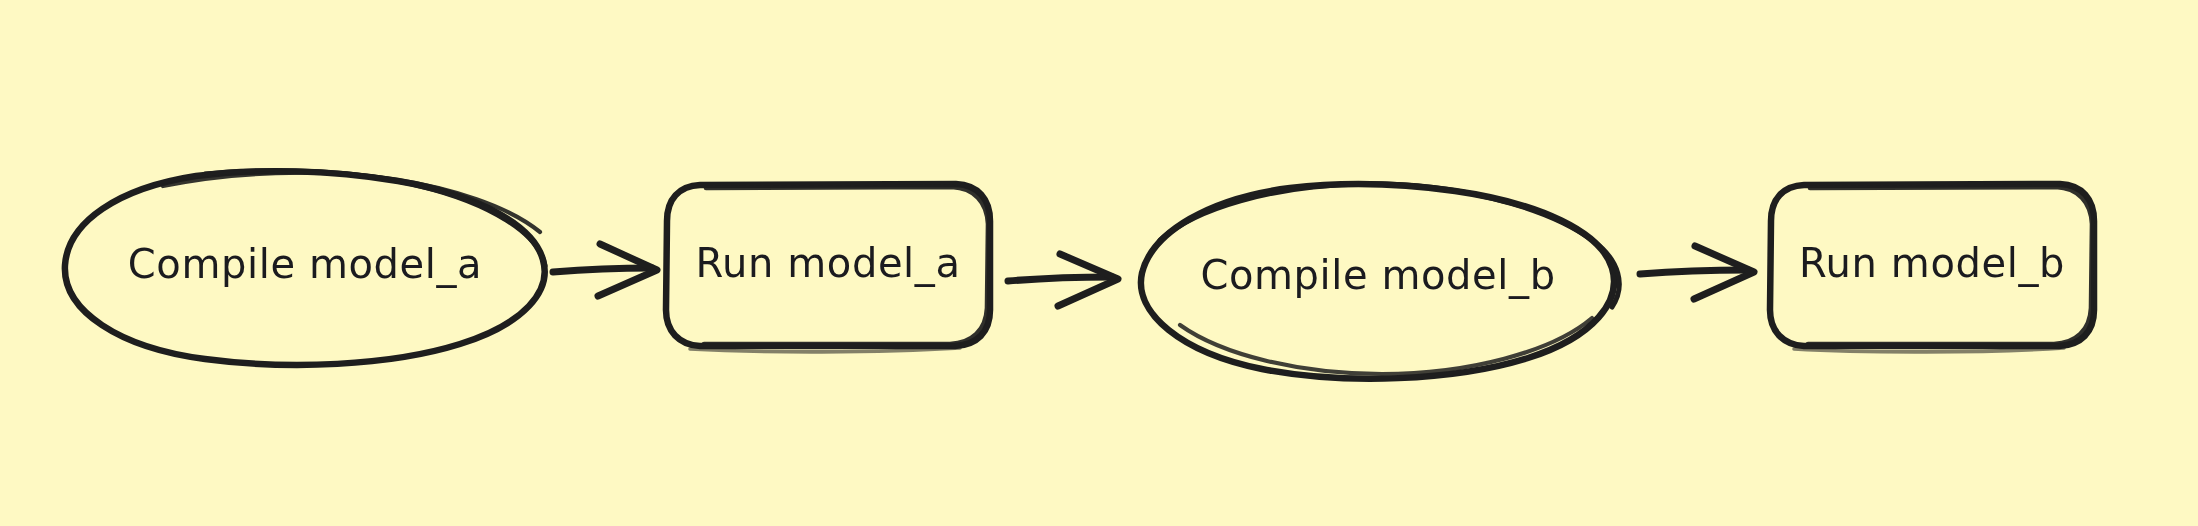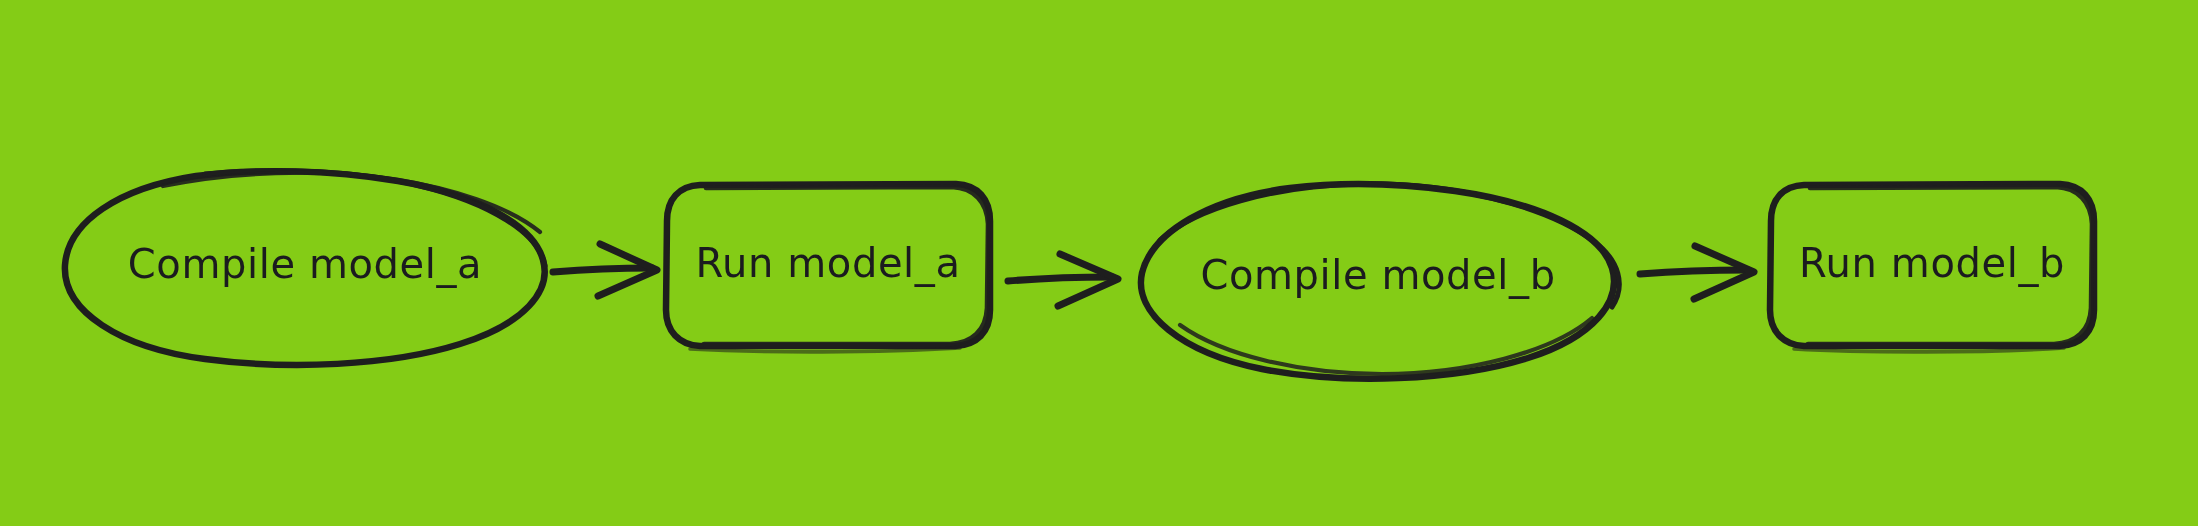--- a/index.html
+++ b/index.html
@@ -8,21 +8,21 @@
     padding: 0;
     background: #ffffff;
   }
   body {
     font-family: "DejaVu Sans", sans-serif;
   }
   #canvas {
     position: relative;
     width: 2198px;
     height: 526px;
-    background: #84cc16;
+    background: #fef9c3;
     overflow: hidden;
   }
   #sketch {
     position: absolute;
     top: 0;
     left: 0;
     width: 2198px;
     height: 526px;
   }
   .node-label {

